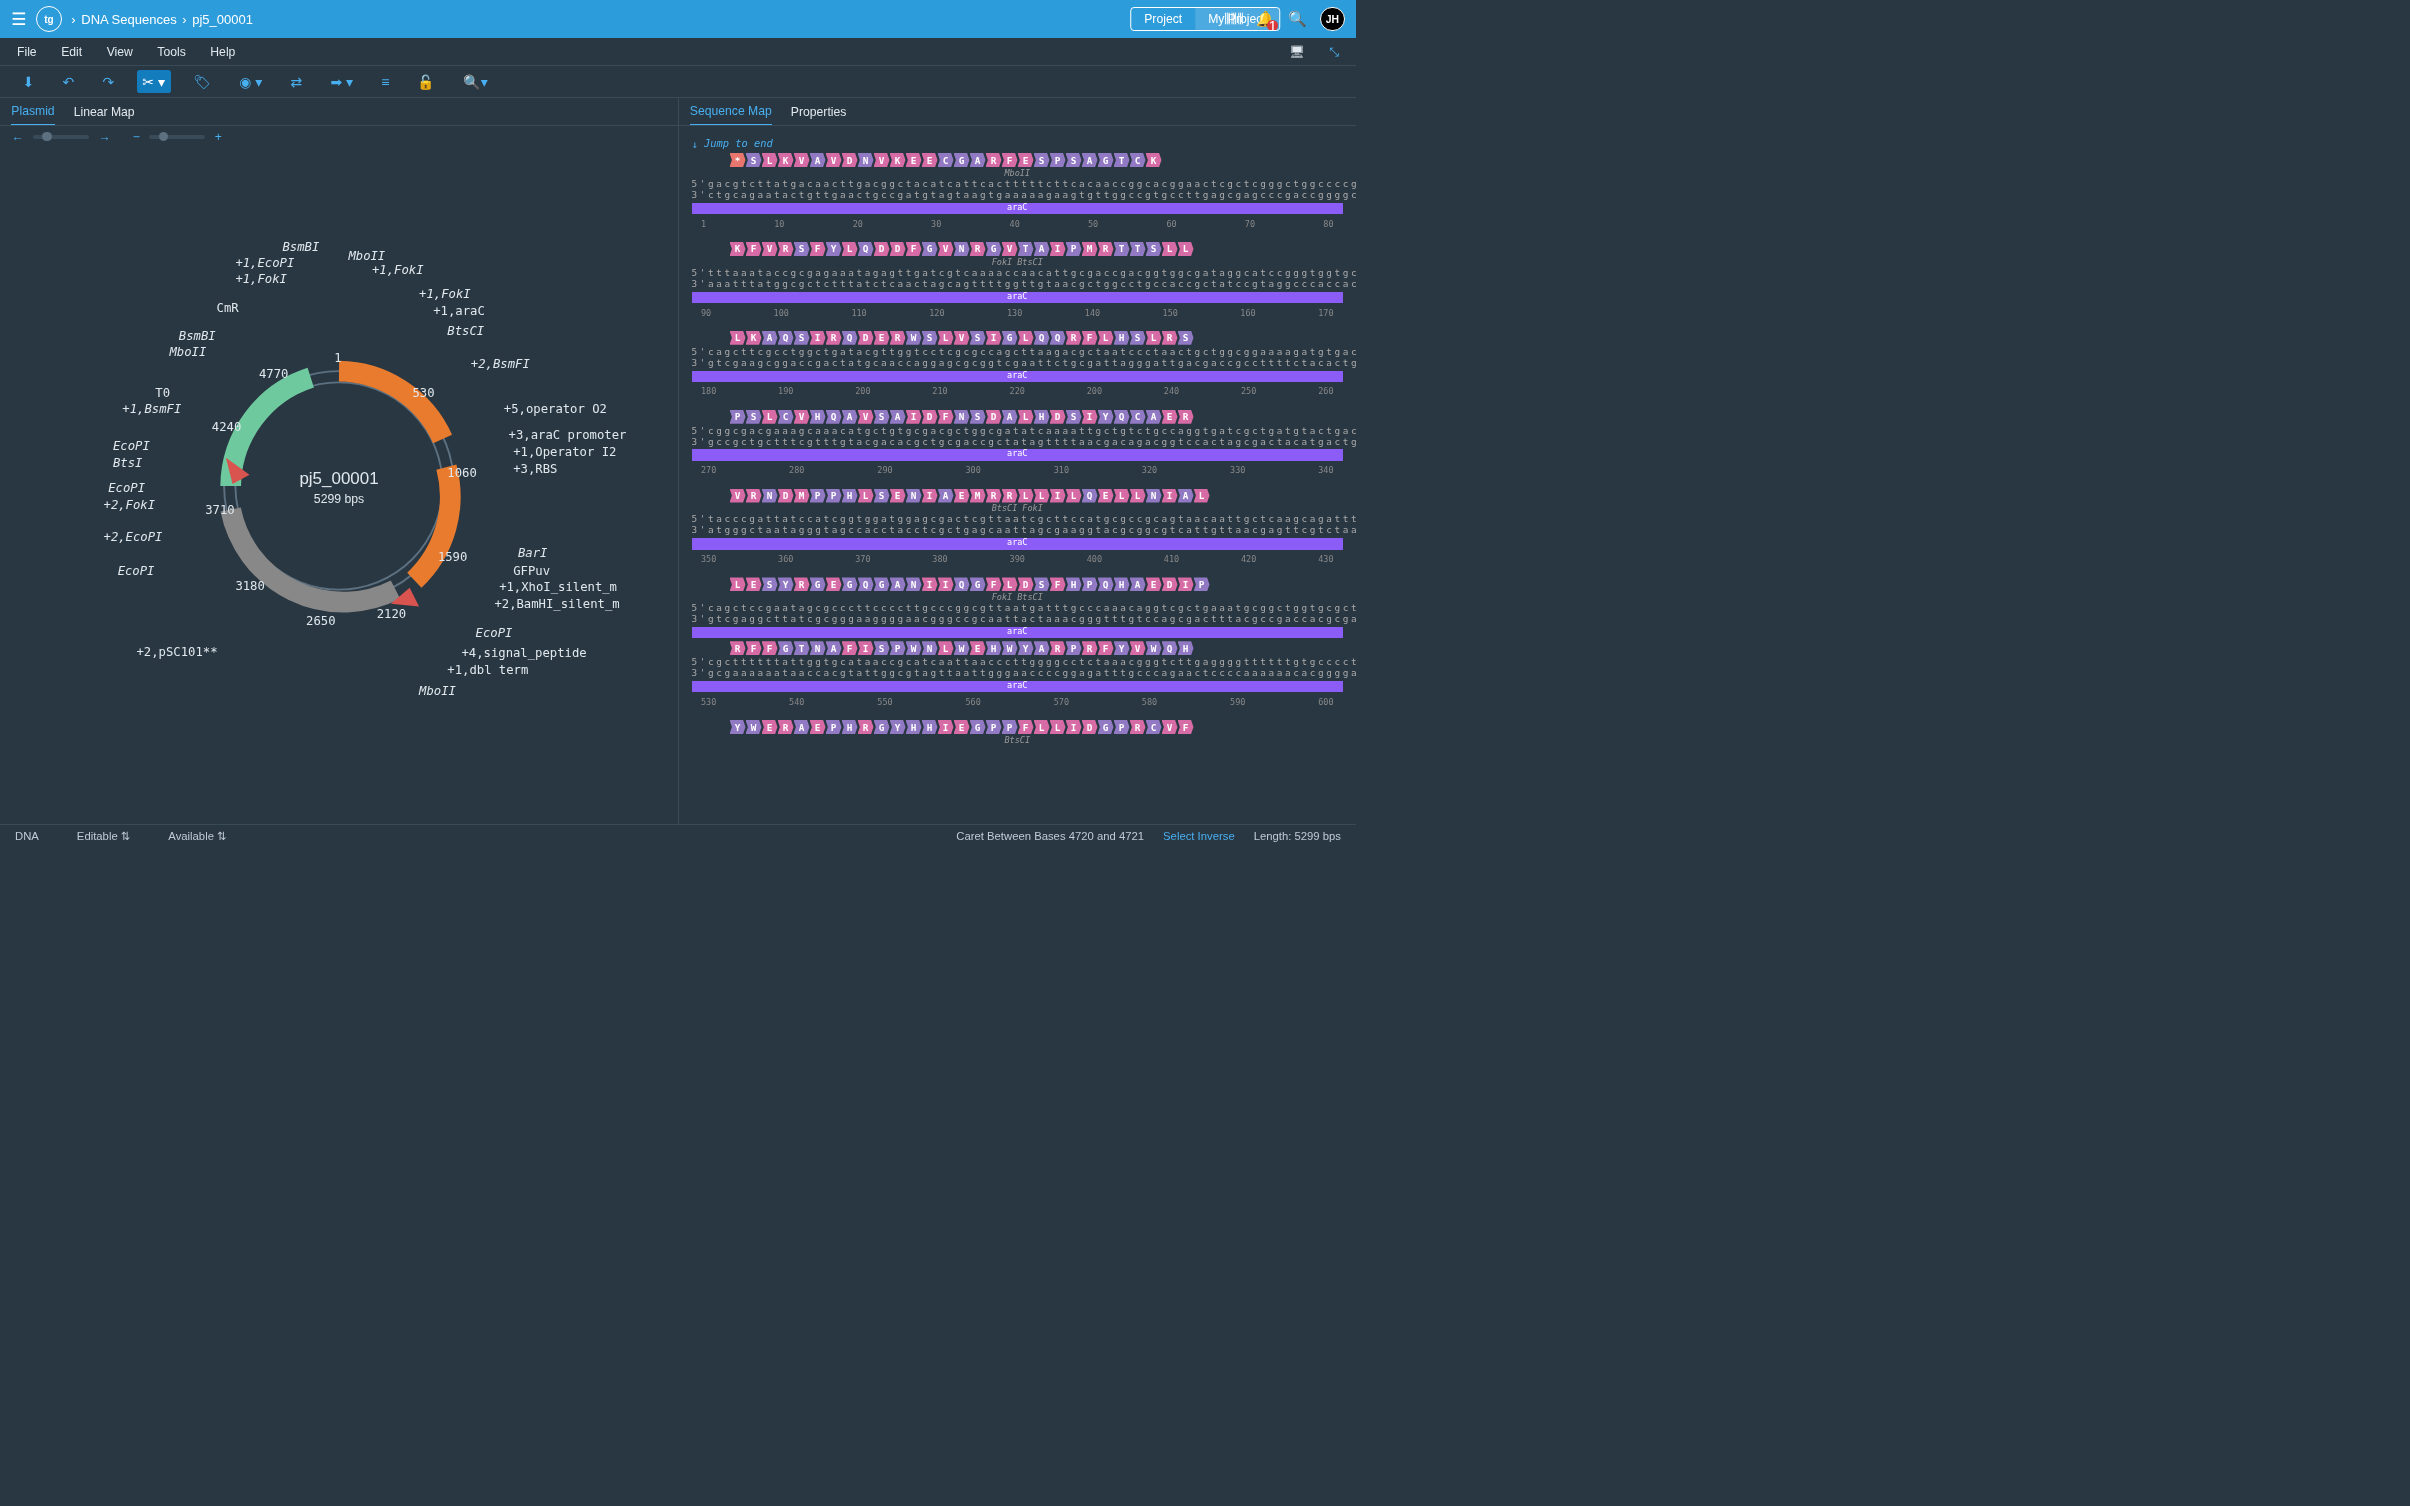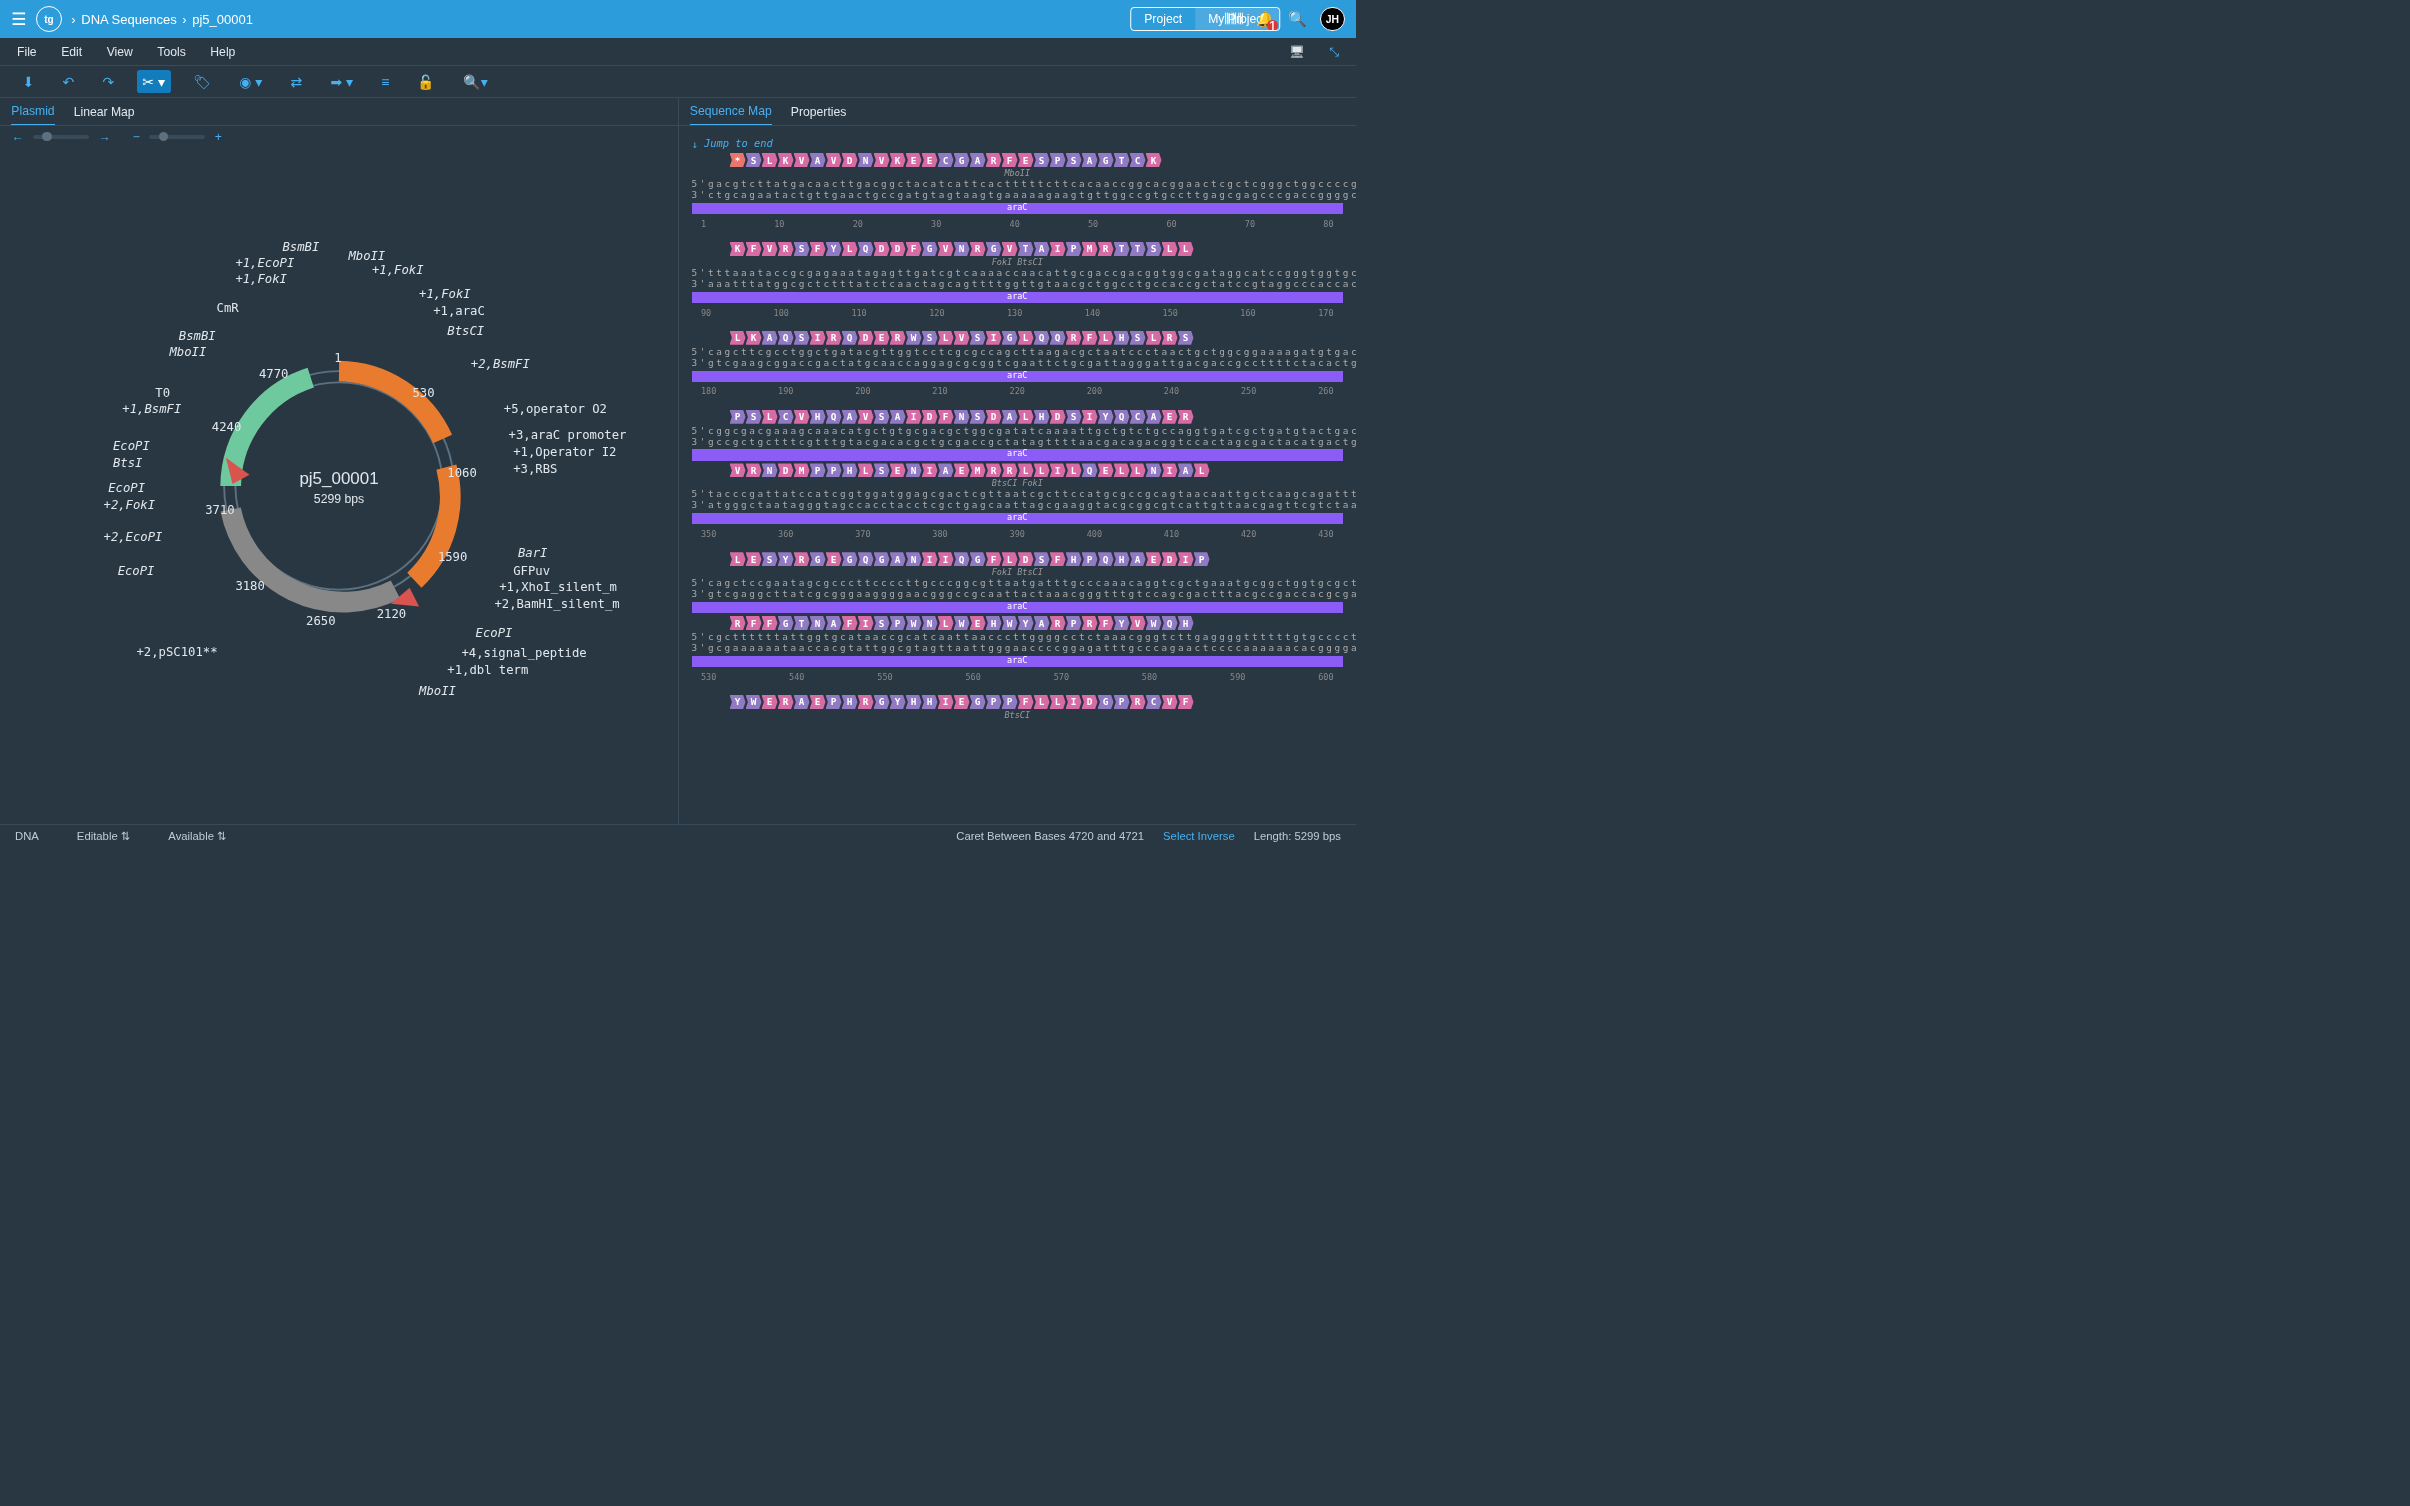--- a/index.html
+++ b/index.html
@@ -361,20 +361,30 @@
               <span class="aa" style="background: rgb(145, 121, 196);">C</span>
               <span class="aa" style="background: rgb(145, 121, 196);">A</span>
               <span class="aa" style="background: rgb(215, 107, 165);">E</span>
               <span class="aa" style="background: rgb(215, 107, 165);">R</span>
             </div>
             <div class="seq-line">5'cggcgacgaaagcaaacatgctgtgcgacgctggcgatatcaaaattgctgtctgccaggtgatcgctgatgtactgacaagcctcgcg 3'</div>
             <div class="seq-line">3'gccgctgctttcgtttgtacgacacgctgcgaccgctatagttttaacgacagacggtccactagcgactacatgactgttcggagcgc 5'</div>
             <div class="feature-bar">
               <span class="label">araC</span>
             </div>
+            <div class="ruler">
+              <span>270</span>
+              <span>280</span>
+              <span>290</span>
+              <span>300</span>
+              <span>310</span>
+              <span>320</span>
+              <span>330</span>
+              <span>340</span>
+            </div>
           </div>
           <div class="seq-block">
             <div class="aa-row" style="margin-left: 38px;">
               <span class="aa" style="background: rgb(215, 107, 165);">V</span>
               <span class="aa" style="background: rgb(215, 107, 165);">R</span>
               <span class="aa" style="background: rgb(145, 121, 196);">N</span>
               <span class="aa" style="background: rgb(215, 107, 165);">D</span>
               <span class="aa" style="background: rgb(215, 107, 165);">M</span>
               <span class="aa" style="background: rgb(145, 121, 196);">P</span>
               <span class="aa" style="background: rgb(145, 121, 196);">P</span>

